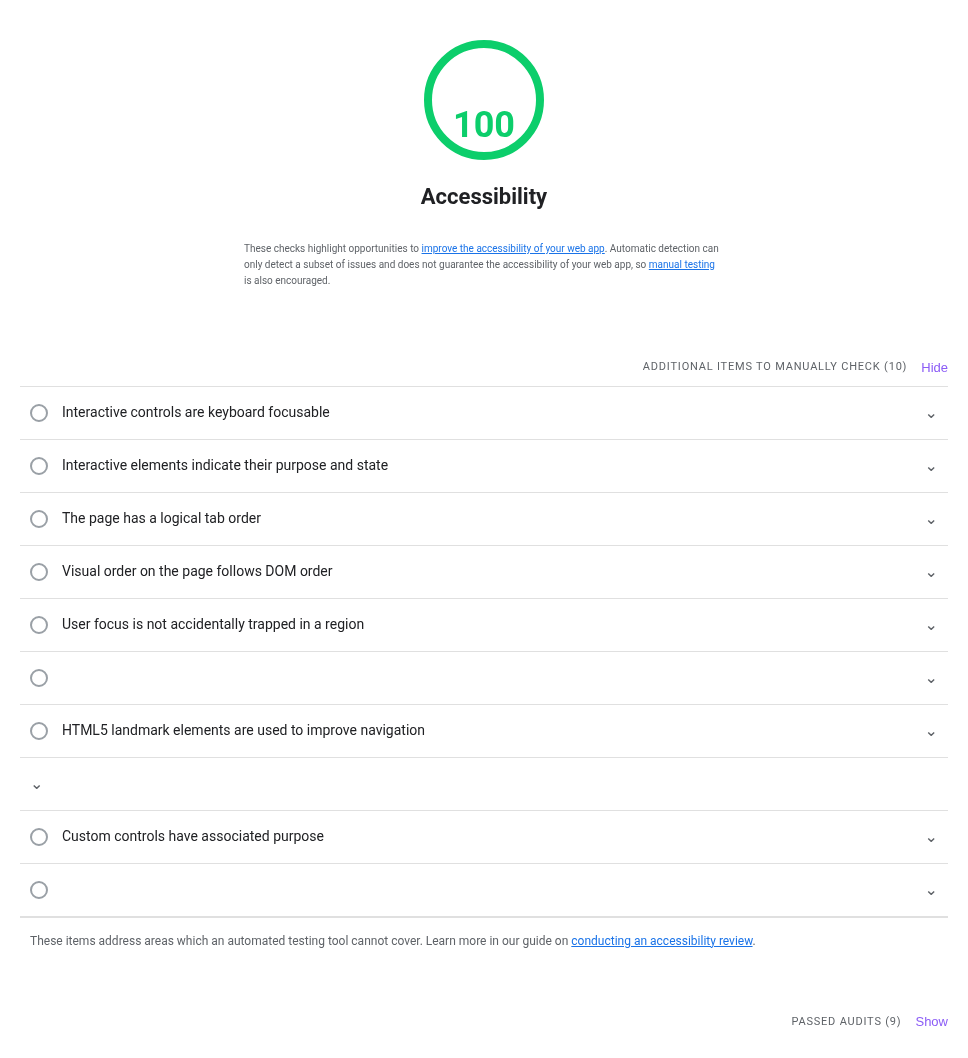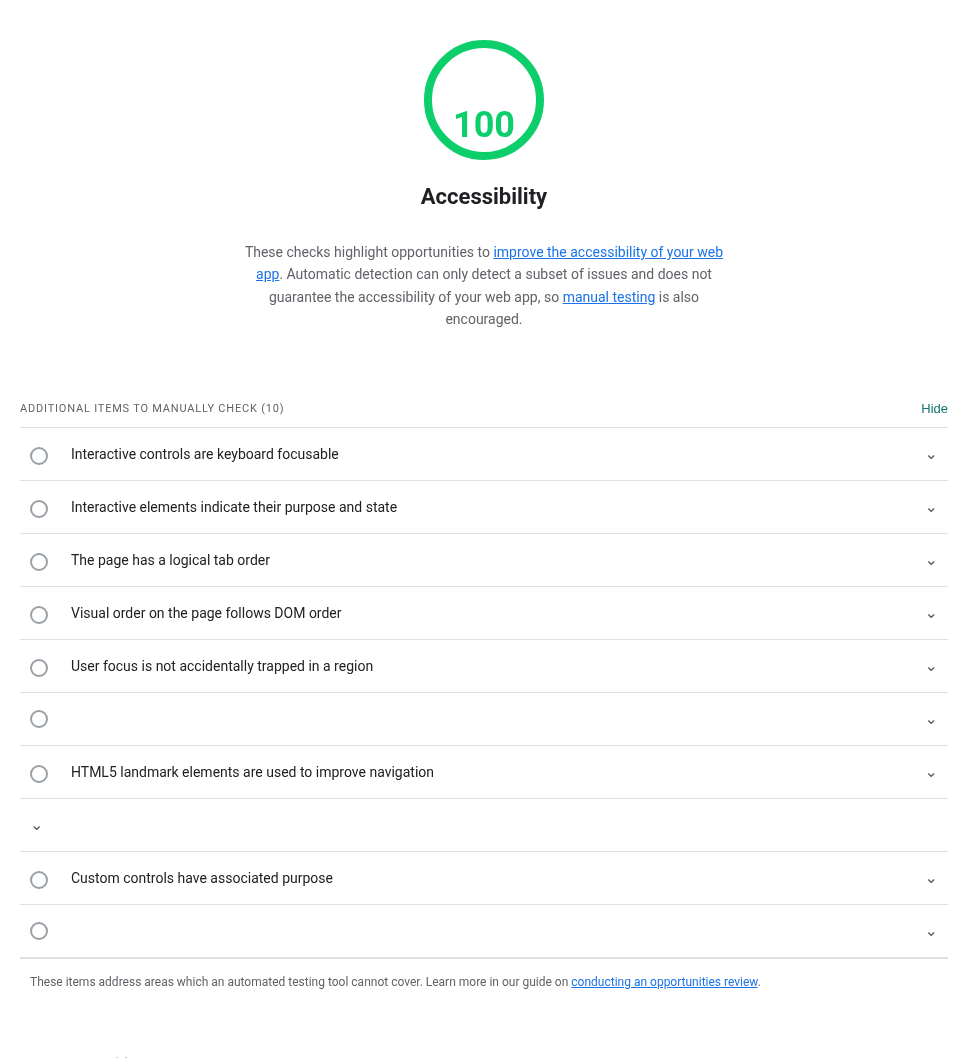--- a/index.html
+++ b/index.html
@@ -48,82 +48,82 @@
     }
 
     .section-title {
       font-size: 22px;
       font-weight: 700;
       color: #202124;
       margin-bottom: 28px;
     }
 
     .description-text {
-      text-align: center;
-      color: #5f6368;
-      font-size: 14px;
+      color: #5f6368;
+      font-size: 10px;
       max-width: 480px;
       line-height: 1.6;
     }
 
     .description-text a {
       color: #1a73e8;
       text-decoration: underline;
       cursor: pointer;
     }
 
     
     .section-header {
       display: flex;
-      justify-content: space-between;
+      justify-content: flex-end;
       align-items: center;
       padding: 20px 0 10px;
       margin-top: 30px;
     }
 
     .section-header-label {
       font-size: 11px;
       font-weight: 700;
       letter-spacing: 0.8px;
       color: #5f6368;
       text-transform: uppercase;
     }
 
     .section-header-label span {
       color: #5f6368;
       font-weight: 400;
     }
 
     .hide-show-btn {
       font-size: 13px;
-      color: #0f766e;
+      color: #8b5cf6;
       cursor: pointer;
       background: none;
       border: none;
       padding: 0;
+      margin-left: 14px;
     }
 
     
     .audit-list {
       border-top: 1px solid #e0e0e0;
     }
 
     .audit-item {
       display: flex;
       align-items: center;
       justify-content: space-between;
       padding: 14px 10px;
       border-bottom: 1px solid #e0e0e0;
       cursor: pointer;
     }
 
     .audit-item-left {
       display: flex;
-      align-items: flex-end;
-      gap: 23px;
+      align-items: center;
+      gap: 14px;
       flex: 1;
     }
 
     .audit-circle-icon {
       width: 18px;
       height: 18px;
       border-radius: 50%;
       border: 2px solid #9aa0a6;
       flex-shrink: 0;
       background: transparent;
@@ -252,21 +252,21 @@
     </div>
 
     <div class="audit-item">
       <div class="audit-item-left">
         <div class="audit-circle-icon"></div>
       </div>
       <span class="chevron-icon">⌄</span>
     </div>
 
     <div class="manual-check-note">
-      <span>These items address areas which an automated testing tool cannot cover. Learn more in our guide on </span><a>conducting an opportunities review</a><span>.</span>
+      <span>These items address areas which an automated testing tool cannot cover. Learn more in our guide on </span><a>conducting an accessibility review</a><span>.</span>
     </div>
   </div>
 
   <div class="passed-section">
     <div class="section-header">
       <div class="section-header-label">
         <span>PASSED AUDITS</span>
         <span>(9)</span>
       </div>
       <button class="hide-show-btn">Show</button>

